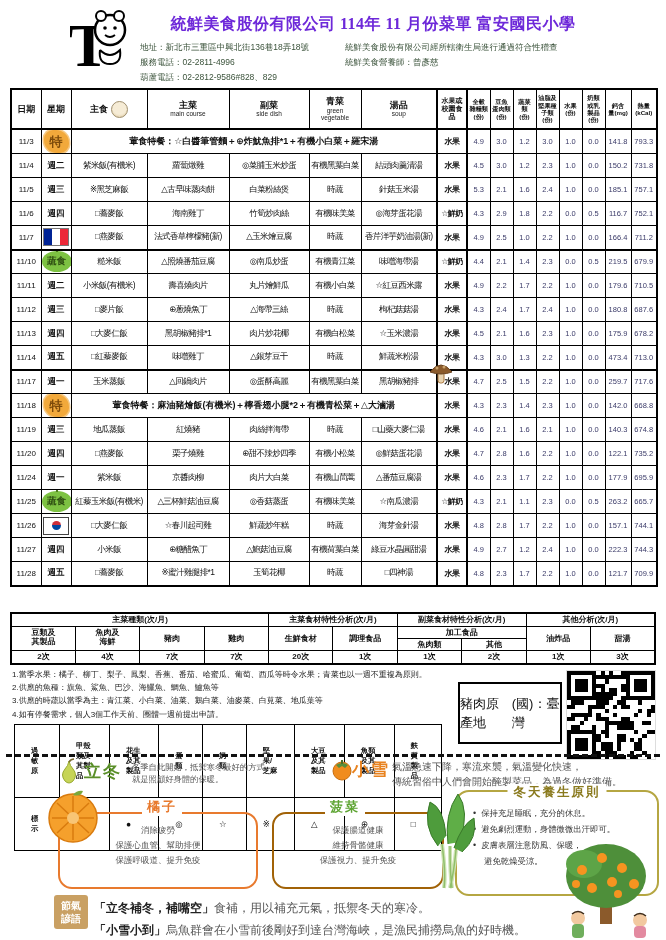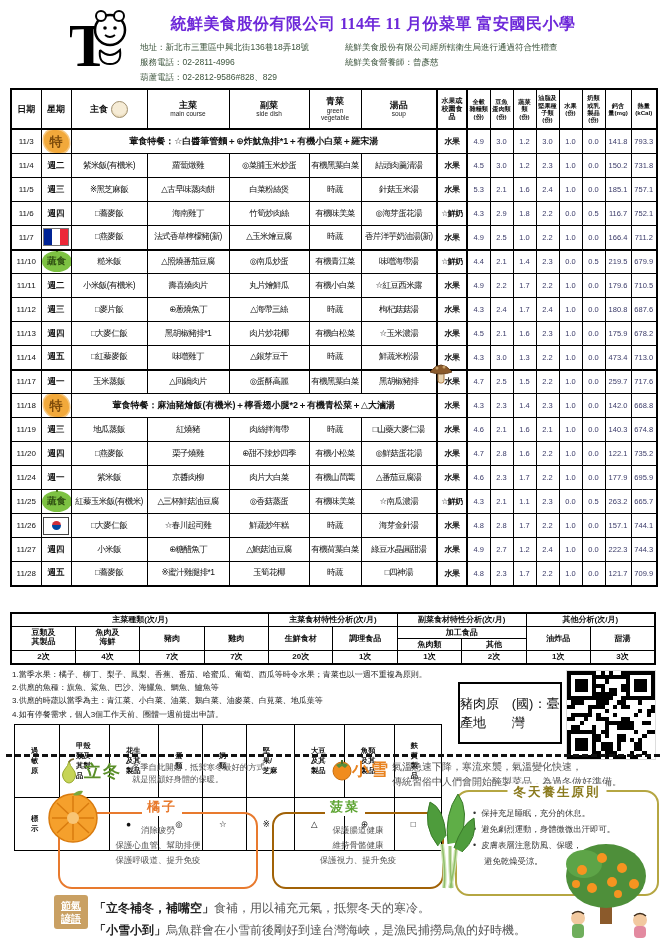--- a/index.html
+++ b/index.html
@@ -79,21 +79,21 @@
   .spinach-box{left:272px;top:812px;width:168px;height:64px;border:2px solid #a16207;}
   .box-title{position:absolute;background:#fff;padding:0 5px;font-size:13px;font-weight:bold;letter-spacing:2px;}
   .winter-box{position:absolute;left:455px;top:790px;width:200px;height:102px;border:2px solid #b5a642;border-radius:14px;}
   .winter-title{position:absolute;left:50%;top:-8px;transform:translateX(-50%);background:#fff;padding:0 6px;
                 white-space:nowrap;font-size:12.5px;font-weight:bold;color:#8a7a1e;letter-spacing:2px;}
   .winter-list{margin:0;padding:13px 8px 0 16px;font-size:8.4px;line-height:1.8;color:#333;list-style:none;}
   .winter-list .dot::before{content:"\2022";margin-right:5px;font-size:9px;}
   .winter-list .nodot{padding-left:11px;}
   .prov-badge{position:absolute;left:54px;top:895px;width:34px;height:34px;background:#c9a063;color:#fff;
               border-radius:3px;display:flex;flex-direction:column;align-items:center;justify-content:center;
-              font-size:10px;font-weight:bold;line-height:1.3;text-decoration:underline;}
+              font-size:10px;font-weight:bold;line-height:1.3;}
   .prov-lines{position:absolute;left:94px;top:897px;width:565px;font-size:12px;line-height:1.85;color:#555;}
   .prov-lines b{color:#222;}
   .deco{position:absolute;z-index:2;}
 </style>
 </head>
 <body>
 
 <svg class="logo" viewBox="0 0 64 76">
   <text x="-2" y="58" font-size="62" font-weight="bold" font-family="Liberation Serif,serif" fill="#000">T</text>
   <circle cx="40" cy="22" r="15" fill="#fff" stroke="#000" stroke-width="2.5"></circle>

